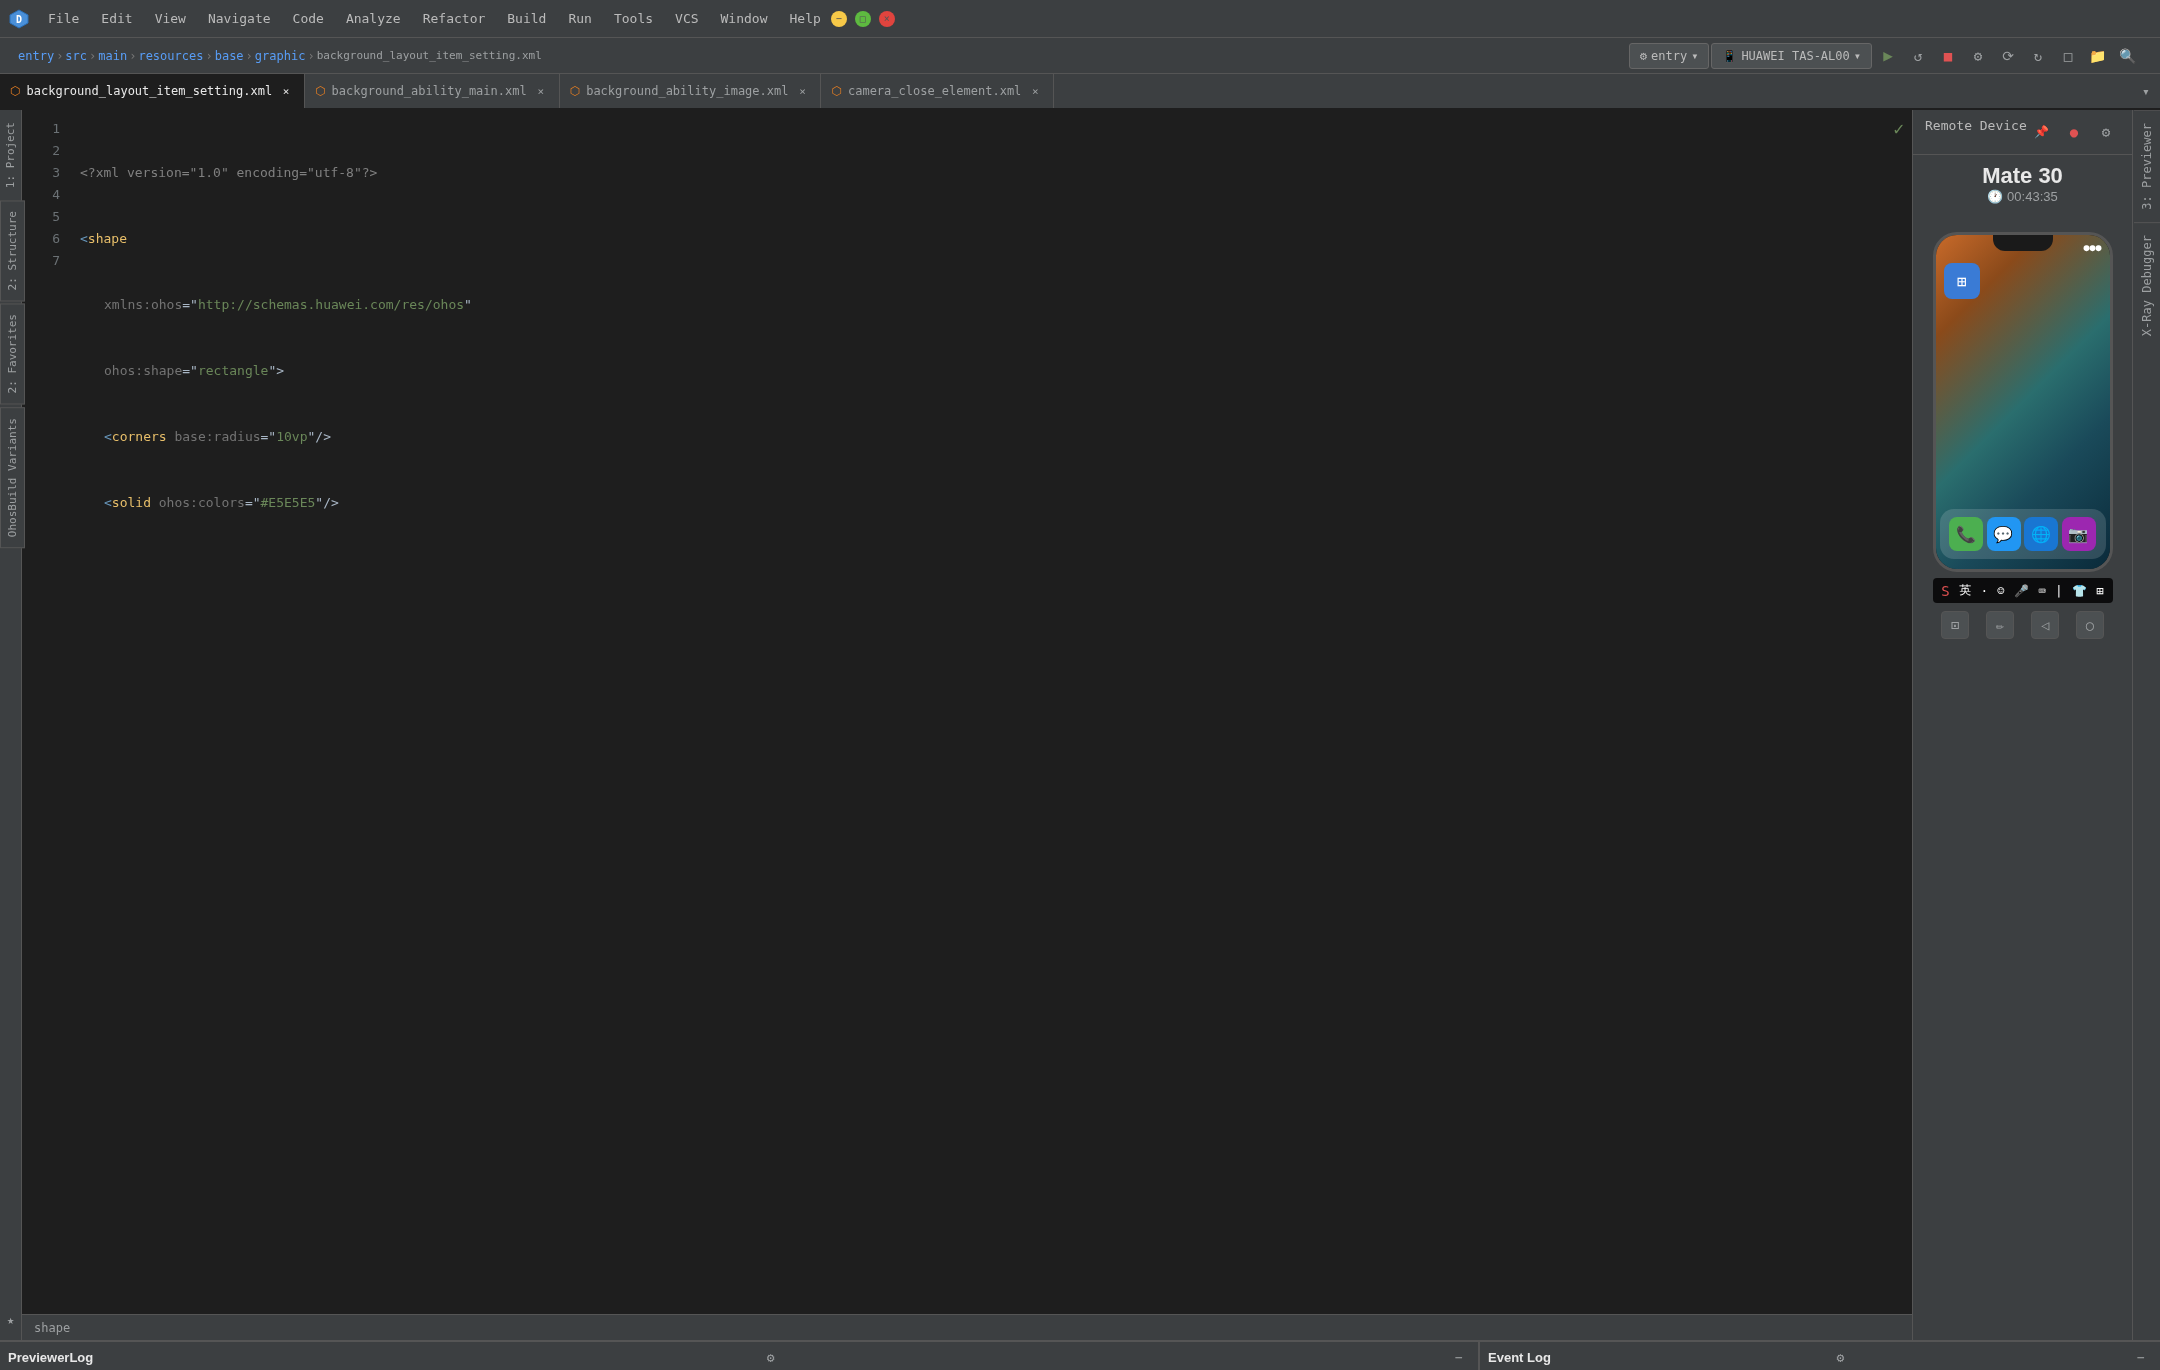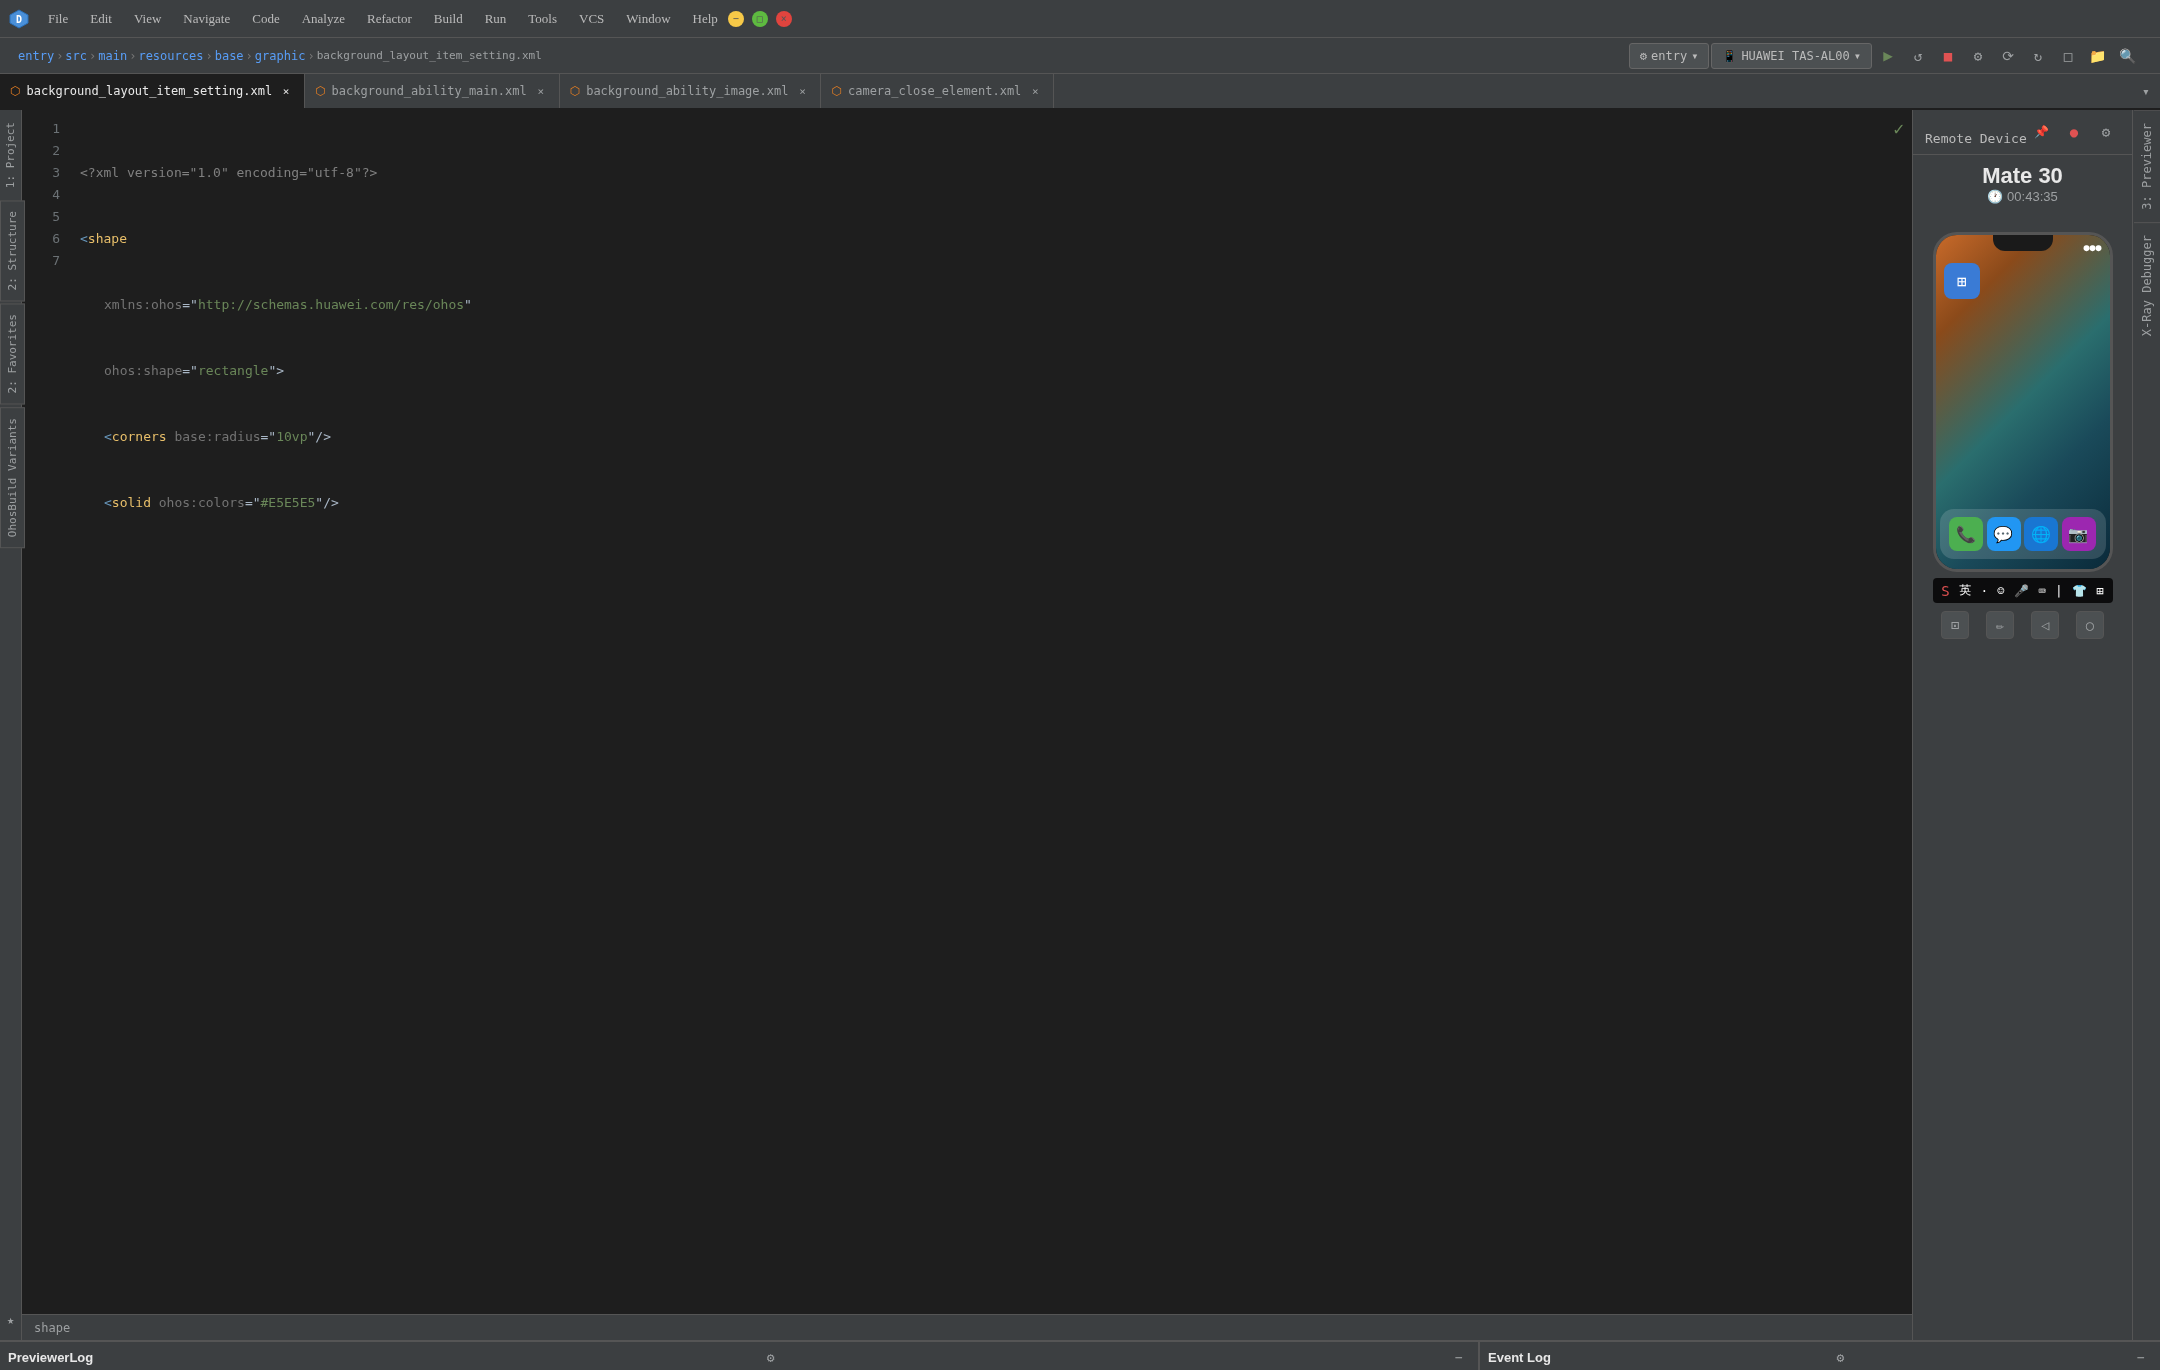--- a/index.html
+++ b/index.html
@@ -9,21 +9,21 @@
     .title-bar {
       height: 38px;
       background: #3c3f41;
       display: flex;
       align-items: center;
       padding: 0 8px;
       border-bottom: 1px solid #555;
       user-select: none;
     }
     .title-bar-logo { width: 22px; height: 22px; margin-right: 8px; }
-    .title-bar-menu { display: flex; gap: 2px; font-family: Liberation Serif, serif; }
+    .title-bar-menu { display: flex; gap: 2px; }
     .title-bar-menu-item {
       padding: 4px 10px;
       font-size: 13px;
       color: #bbb;
       cursor: pointer;
       border-radius: 3px;
     }
     .title-bar-title {
       flex: 1;
       text-align: center;
@@ -217,21 +217,21 @@
       flex-direction: column;
       align-items: center;
     }
     .remote-device-header {
       width: 100%;
       padding: 8px 12px;
       font-size: 13px;
       color: #bbb;
       border-bottom: 1px solid #555;
       display: flex;
-      align-items: flex-end;
+      align-items: flex-start;
       justify-content: space-between;
     }
     .device-name {
       font-size: 22px;
       font-weight: bold;
       color: #e8e8e8;
       text-align: center;
       margin-top: 8px;
       font-family: sans-serif;
     }

